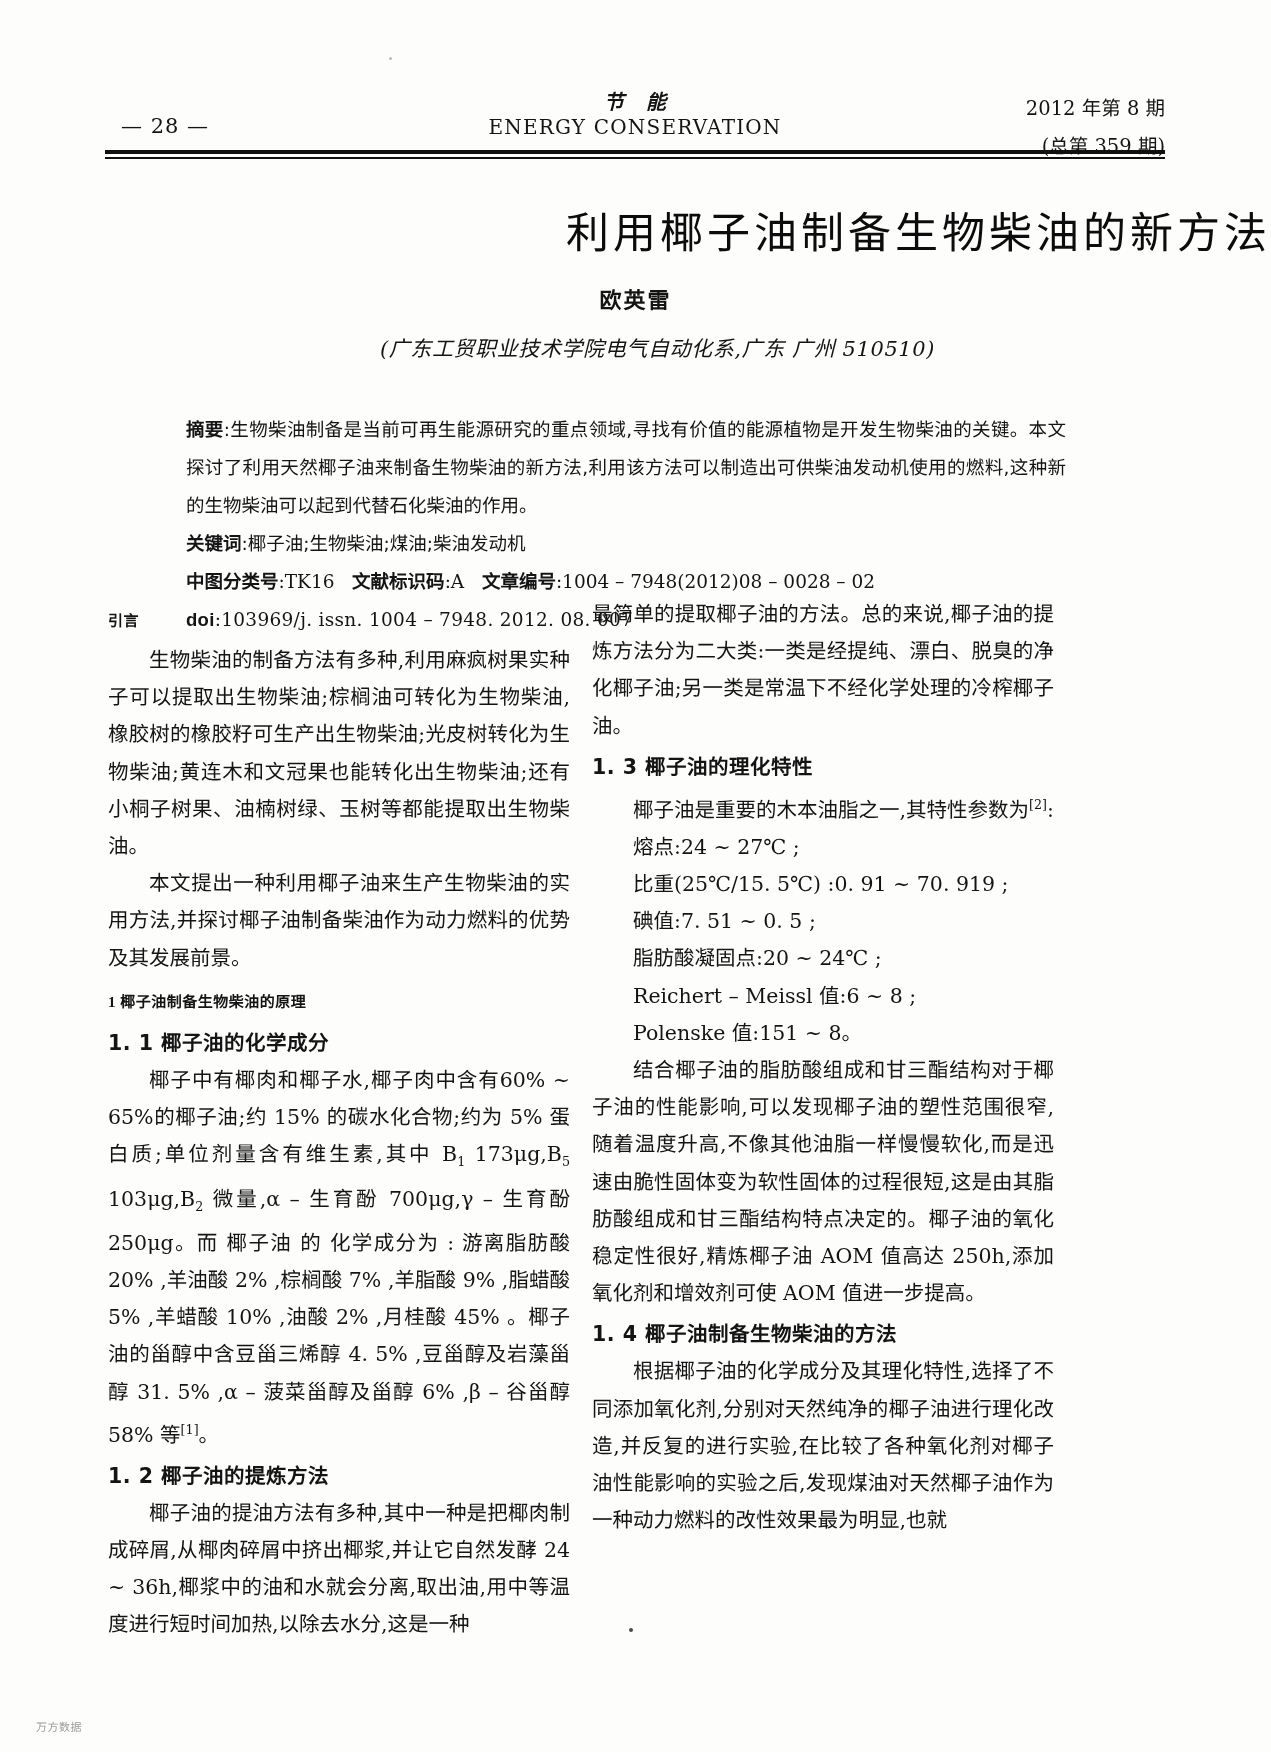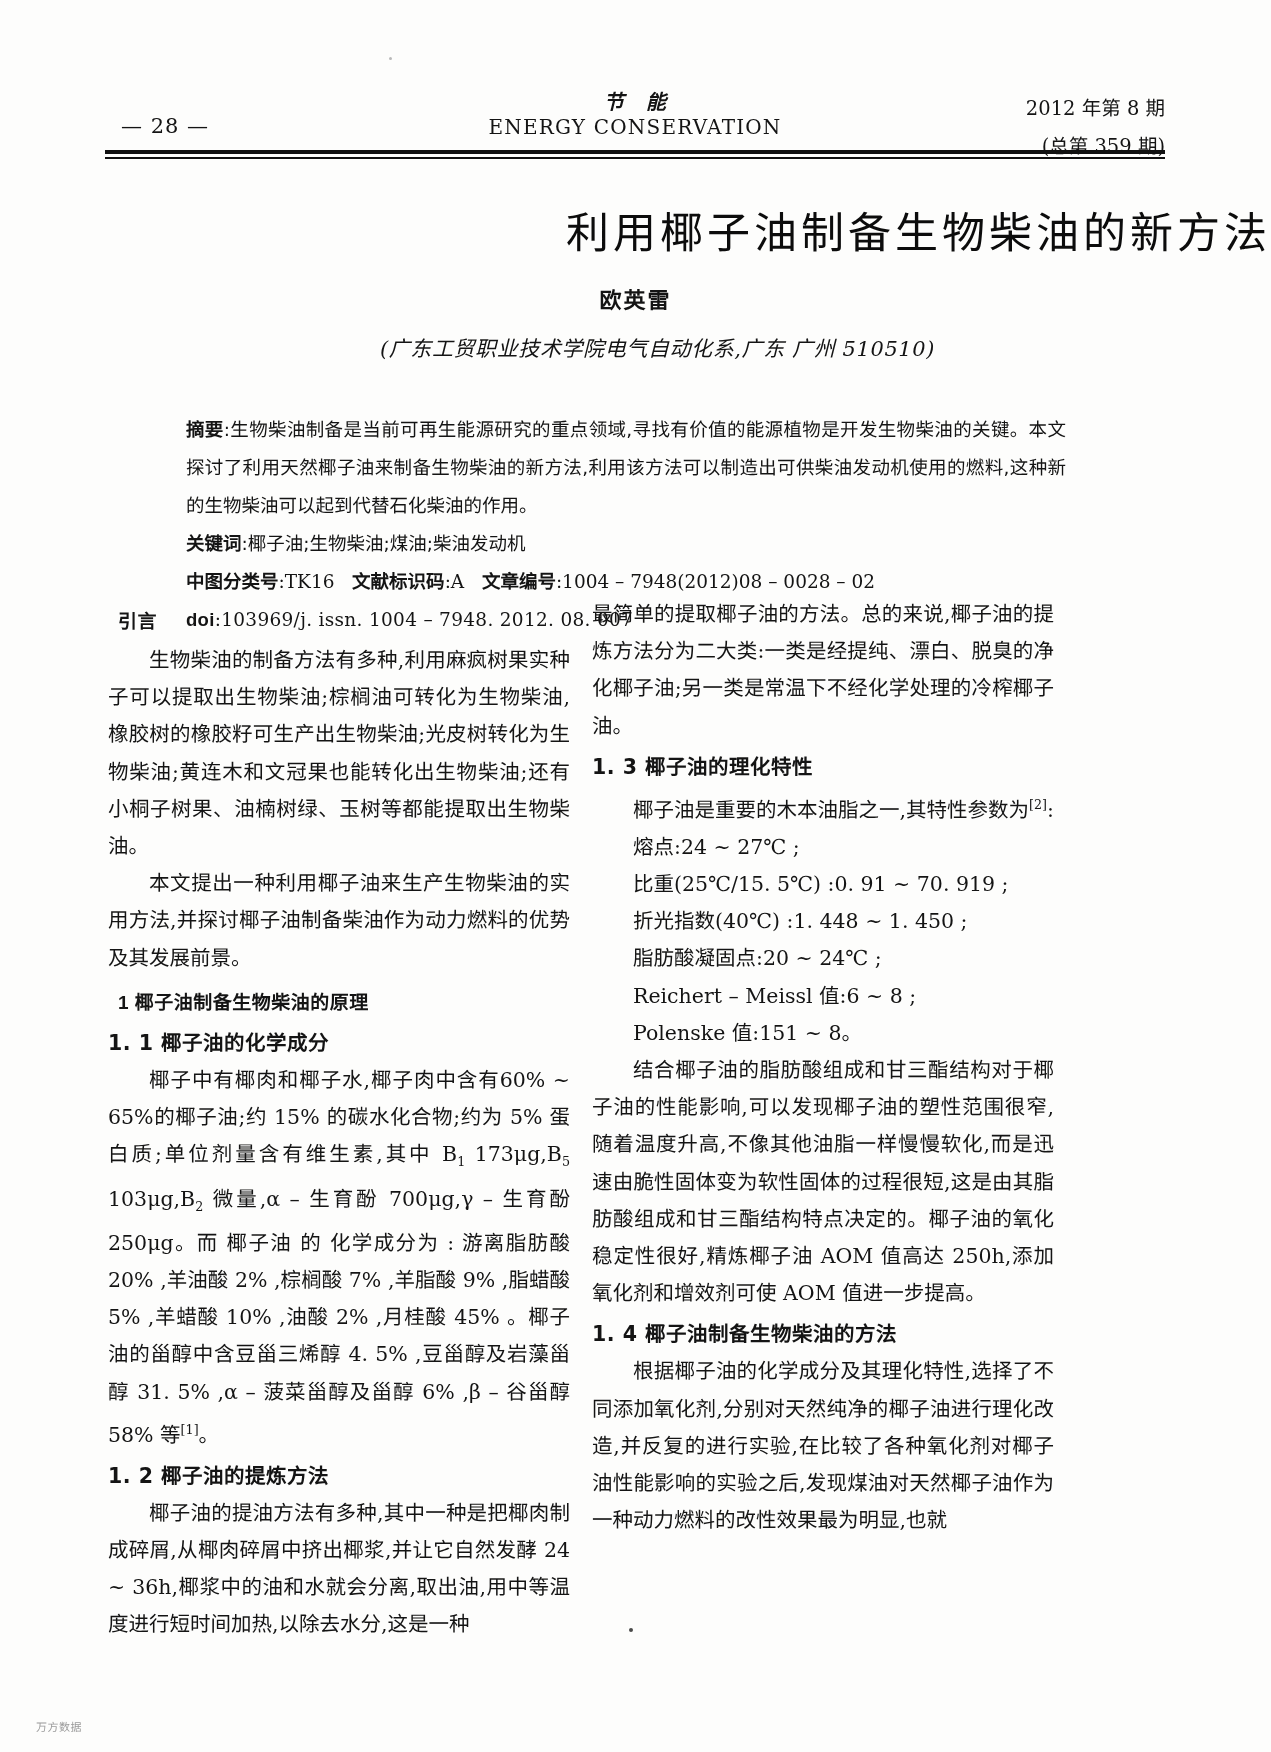--- a/index.html
+++ b/index.html
@@ -156,24 +156,24 @@
     line-height: 37.2px;
     text-align: justify;
     text-justify: inter-ideograph;
   }
   .col-left  { left: 108px; }
   .col-right { left: 592px; }
 
   .col p { margin: 0; }
   .col p.ind { text-indent: 2em; }
   .col h2 {
-    margin: 7px 0 2px 10px;
-    font-size: 19px;
+    margin: 7px 0 2px 0;
+    font-size: 15px;
     line-height: 37px;
-    font-family: Liberation Sans, sans-serif;
+    font-family: Liberation Serif, serif;
     font-weight: 700;
     letter-spacing: 0.5px;
   }
   .col h3 {
     margin: 4px 0 0 0;
     font-size: 20.5px;
     line-height: 37px;
     font-family: "DejaVu Sans", "Liberation Sans", sans-serif;
     font-weight: 700;
     letter-spacing: 0.5px;
@@ -258,21 +258,21 @@
 
   <div class="col col-right">
     <p>最简单的提取椰子油的方法。总的来说,椰子油的提炼方法分为二大类:一类是经提纯、漂白、脱臭的净化椰子油;另一类是常温下不经化学处理的冷榨椰子油。</p>
 
     <h3>1. 3 椰子油的理化特性</h3>
     <p class="ind"><span>椰子油是重要的木本油脂之一,其特性参数为</span><sup>[2]</sup><span>:</span></p>
 
     <ul class="proplist">
       <li>熔点:24 ~ 27℃ ;</li>
       <li>比重(25℃/15. 5℃) :0. 91 ~ 70. 919 ;</li>
-      <li>折光指数(40℃) :1. 448 ~ 1. 450 ;</li>
+      <li>碘值:7. 51 ~ 0. 5 ;</li>
       <li>脂肪酸凝固点:20 ~ 24℃ ;</li>
       <li>Reichert – Meissl 值:6 ~ 8 ;</li>
       <li>Polenske 值:151 ~ 8。</li>
     </ul>
 
     <p class="ind">结合椰子油的脂肪酸组成和甘三酯结构对于椰子油的性能影响,可以发现椰子油的塑性范围很窄,随着温度升高,不像其他油脂一样慢慢软化,而是迅速由脆性固体变为软性固体的过程很短,这是由其脂肪酸组成和甘三酯结构特点决定的。椰子油的氧化稳定性很好,精炼椰子油 AOM 值高达 250h,添加氧化剂和增效剂可使 AOM 值进一步提高。</p>
 
     <h3>1. 4 椰子油制备生物柴油的方法</h3>
     <p class="ind">根据椰子油的化学成分及其理化特性,选择了不同添加氧化剂,分别对天然纯净的椰子油进行理化改造,并反复的进行实验,在比较了各种氧化剂对椰子油性能影响的实验之后,发现煤油对天然椰子油作为一种动力燃料的改性效果最为明显,也就</p>
   </div>

